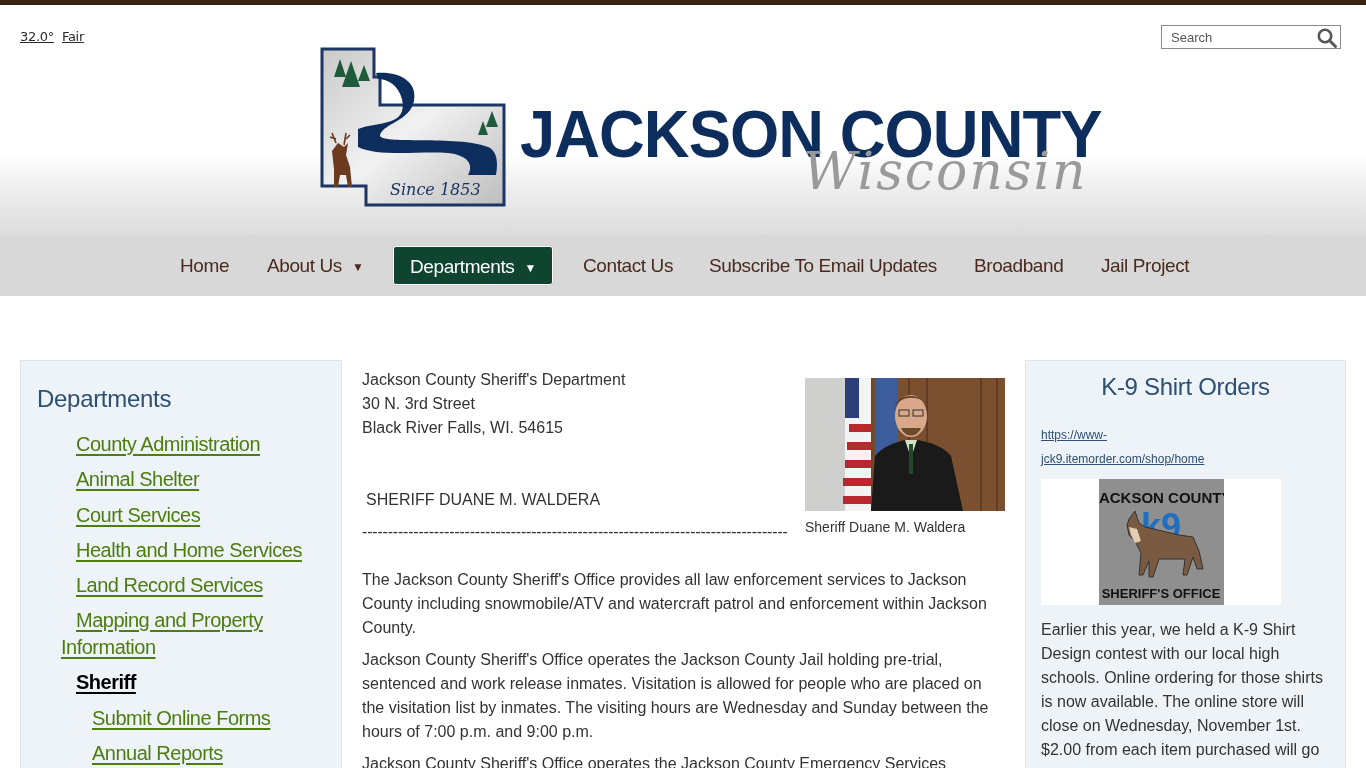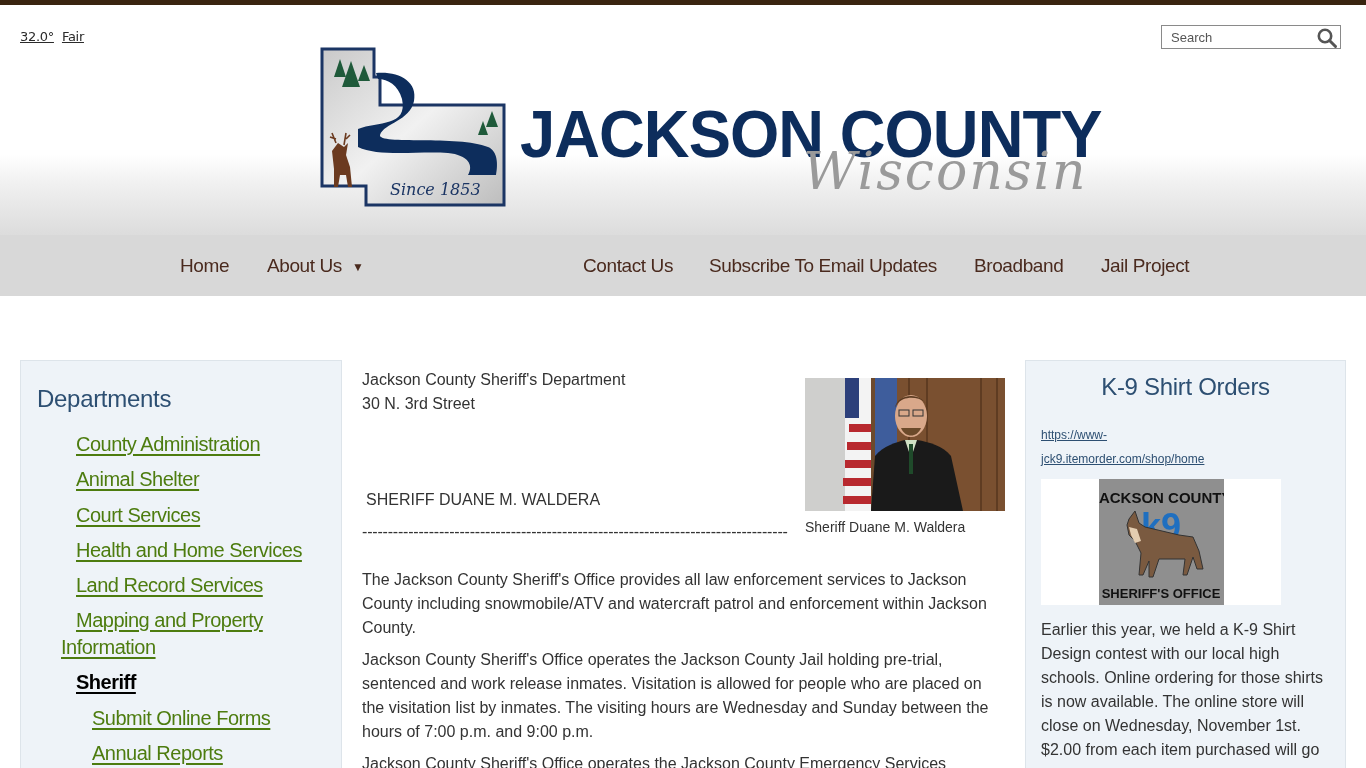--- a/index.html
+++ b/index.html
@@ -93,20 +93,21 @@
     </svg>
   </a>
   <div class="brand-title">JACKSON COUNTY</div>
   <div class="brand-sub">Wisconsin</div>
 </header>
 
 <nav class="nav">
   <ul>
     <li style="left:180px;"><span>Home</span></li>
     <li style="left:267px;"><span>About Us</span><span class="caret">▼</span></li>
+    <li class="active" style="left:393px; top:11px;"><span>Departments</span><span class="caret">▼</span></li>
     <li style="left:583px;"><span>Contact Us</span></li>
     <li style="left:709px;"><span>Subscribe To Email Updates</span></li>
     <li style="left:974px;"><span>Broadband</span></li>
     <li style="left:1101px;"><span>Jail Project</span></li>
   </ul>
 </nav>
 
 <aside class="sidebar">
   <h2>Departments</h2>
   <ul>
@@ -120,20 +121,21 @@
     <li class="current" style="left:55px; top:308px;"><a href="#">Sheriff</a></li>
     <li style="left:71px; top:344px;"><a href="#">Submit Online Forms</a></li>
     <li style="left:71px; top:379px;"><a href="#">Annual Reports</a></li>
   </ul>
 </aside>
 
 <main class="content">
   <div class="addr">
     <div>Jackson County Sheriff's Department</div>
     <div>30 N. 3rd Street</div>
+    <div>Black River Falls, WI. 54615</div>
   </div>
   <div class="sheriff-name">SHERIFF DUANE M. WALDERA</div>
   <div class="dashes">-----------------------------------------------------------------------------------</div>
 
   <div class="photo">
     <svg width="200" height="133" viewBox="0 0 200 133">
       <rect x="0" y="0" width="60" height="133" fill="#cfcfcd"></rect>
       <rect x="88" y="0" width="112" height="133" fill="#7a5030"></rect>
       <g stroke="#5f3c22" stroke-width="2">
         <line x1="104" y1="0" x2="104" y2="133"></line>

